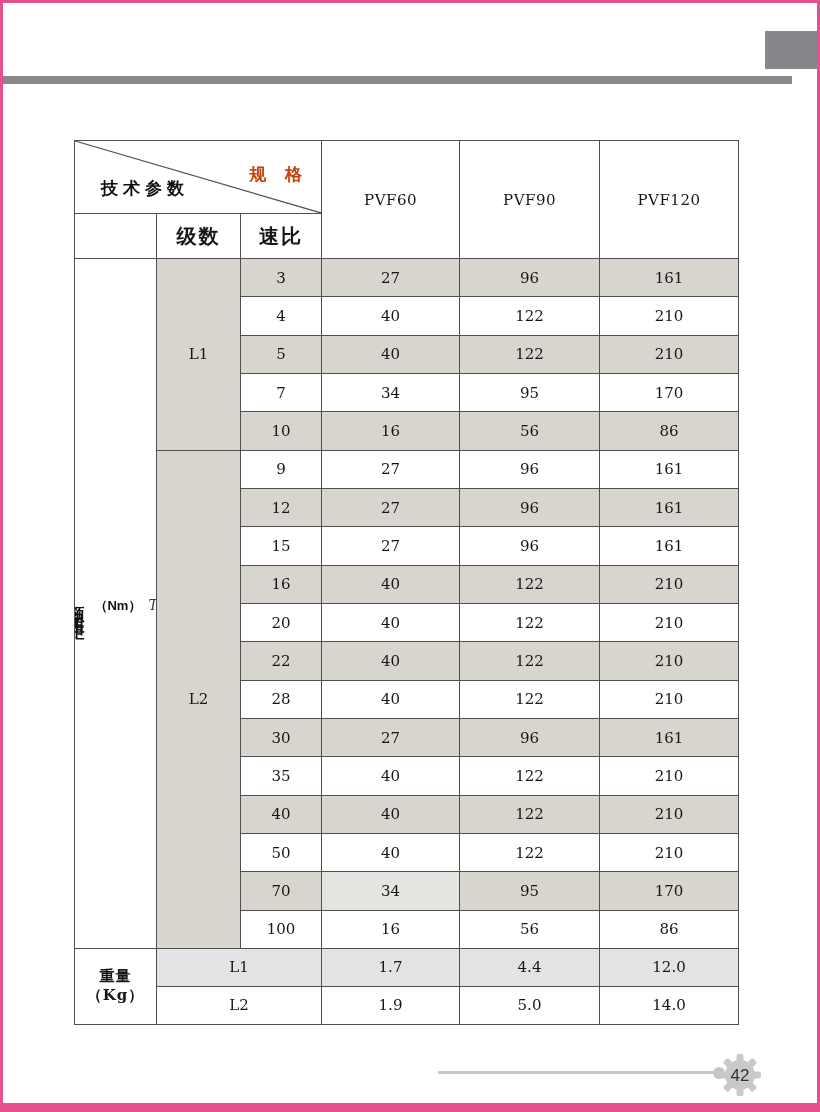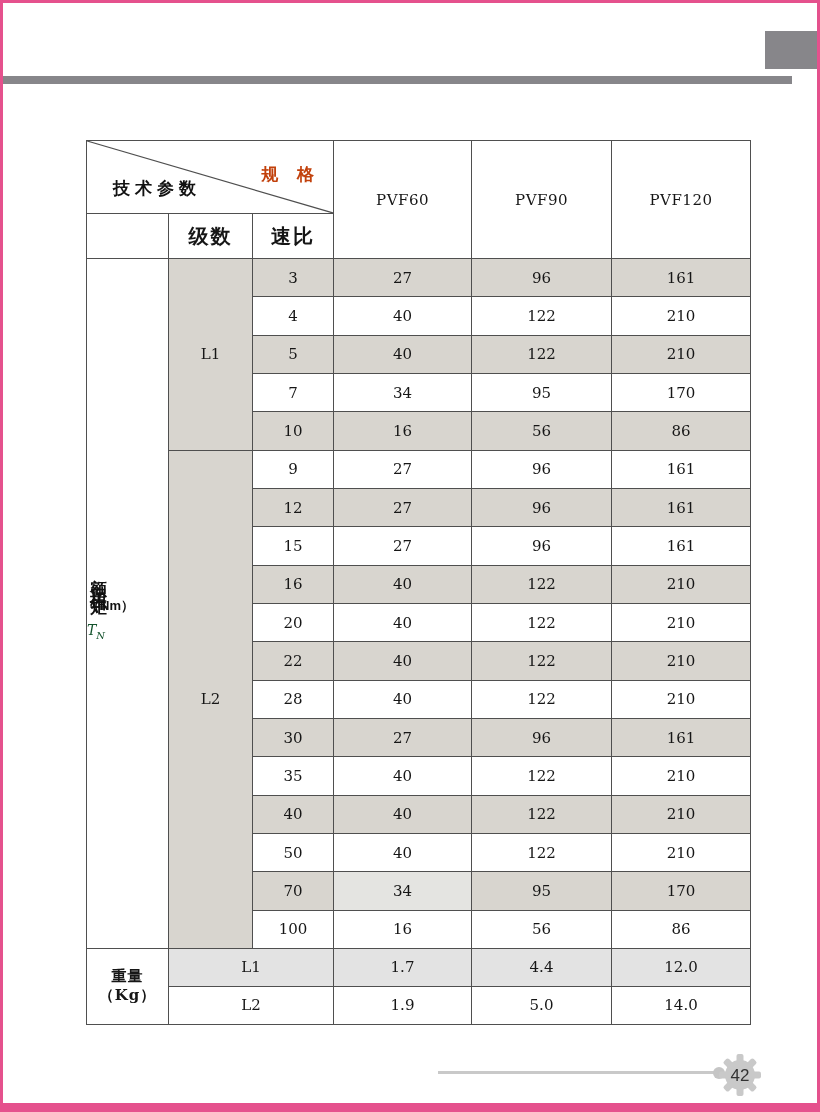--- a/index.html
+++ b/index.html
@@ -12,21 +12,21 @@
   .gray-square { position:absolute; left:762px; top:28px; width:53px; height:38px; background:#87868a; }
   .gray-bar    { position:absolute; left:0; top:73px; width:789px; height:8px; background:#87868a; }
   
   .bottom-strip { position:absolute; left:0; right:0; bottom:0; height:6px; background:#e5518d; }
   .footer-line { position:absolute; left:435px; top:1068px; width:280px; height:3px; background:#c9c9c9; }
   .footer-dot  { position:absolute; left:710px; top:1064px; width:12px; height:12px; border-radius:50%; background:#c5c5c5; }
   .gear-badge  { position:absolute; left:714px; top:1049px; }
 
   
   table.spec {
-    position:absolute; left:83px; top:137px; width:664px;
+    position:absolute; left:71px; top:137px; width:664px;
     border-collapse:collapse; table-layout:fixed;padding-left:9px;
   }
   table.spec td {
     border:1px solid #4f4f4f; text-align:center; vertical-align:middle;
     font-family:"DejaVu Serif", serif; font-size:15px; color:#161616;
     padding:0; overflow:hidden;
   }
   tr.hrow1 td { height:72px; }
   tr.hrow2 td { height:44px; font-family:"Liberation Sans", sans-serif; font-weight:bold; font-size:20px; letter-spacing:2px; }
   tbody#data-rows td { height:37.33px; }
@@ -39,21 +39,21 @@
   .diag-left  { position:absolute; left:26px;  bottom:13px; font-family:"Liberation Sans", sans-serif; font-weight:bold; font-size:17px; letter-spacing:5px; color:#111; }
   .diag-right { position:absolute; right:12px; top:22px;   font-family:"Liberation Sans", sans-serif; font-weight:bold; font-size:17px; letter-spacing:7px; color:#c2410c; }
 
   td.shade { background:#d8d5cf; }
   td.shade-light { background:#e4e4e1; }
   td.stage-cell { background:#d8d5cf; font-family:"DejaVu Serif", serif; font-size:15px; }
   td.torque-cell { background:#ffffff; }
   td.wshade { background:#e3e3e3; }
   td.weight-label { font-family:"Liberation Sans", sans-serif; font-weight:bold; font-size:16px; letter-spacing:1px; }
 
-  .torque { display:flex; flex-direction:column; align-items:flex-start; justify-content:center; gap:7px; }
+  .torque { display:flex; flex-direction:row; align-items:flex-end; justify-content:center; gap:7px; }
   .t-vert { writing-mode:vertical-rl; text-orientation:upright; font-family:"Liberation Sans", sans-serif;
             font-weight:bold; font-size:17px; letter-spacing:6px; color:#111; }
   .t-unit { font-family:"Liberation Sans", sans-serif; font-weight:bold; font-size:13px; color:#111; }
   .t-sym  { font-family:"DejaVu Serif", serif; font-style:italic; font-size:14px; color:#14532d; }
   .t-sym sub { font-size:10px; }
 </style>
 </head>
 <body>
 
 <div class="page">

